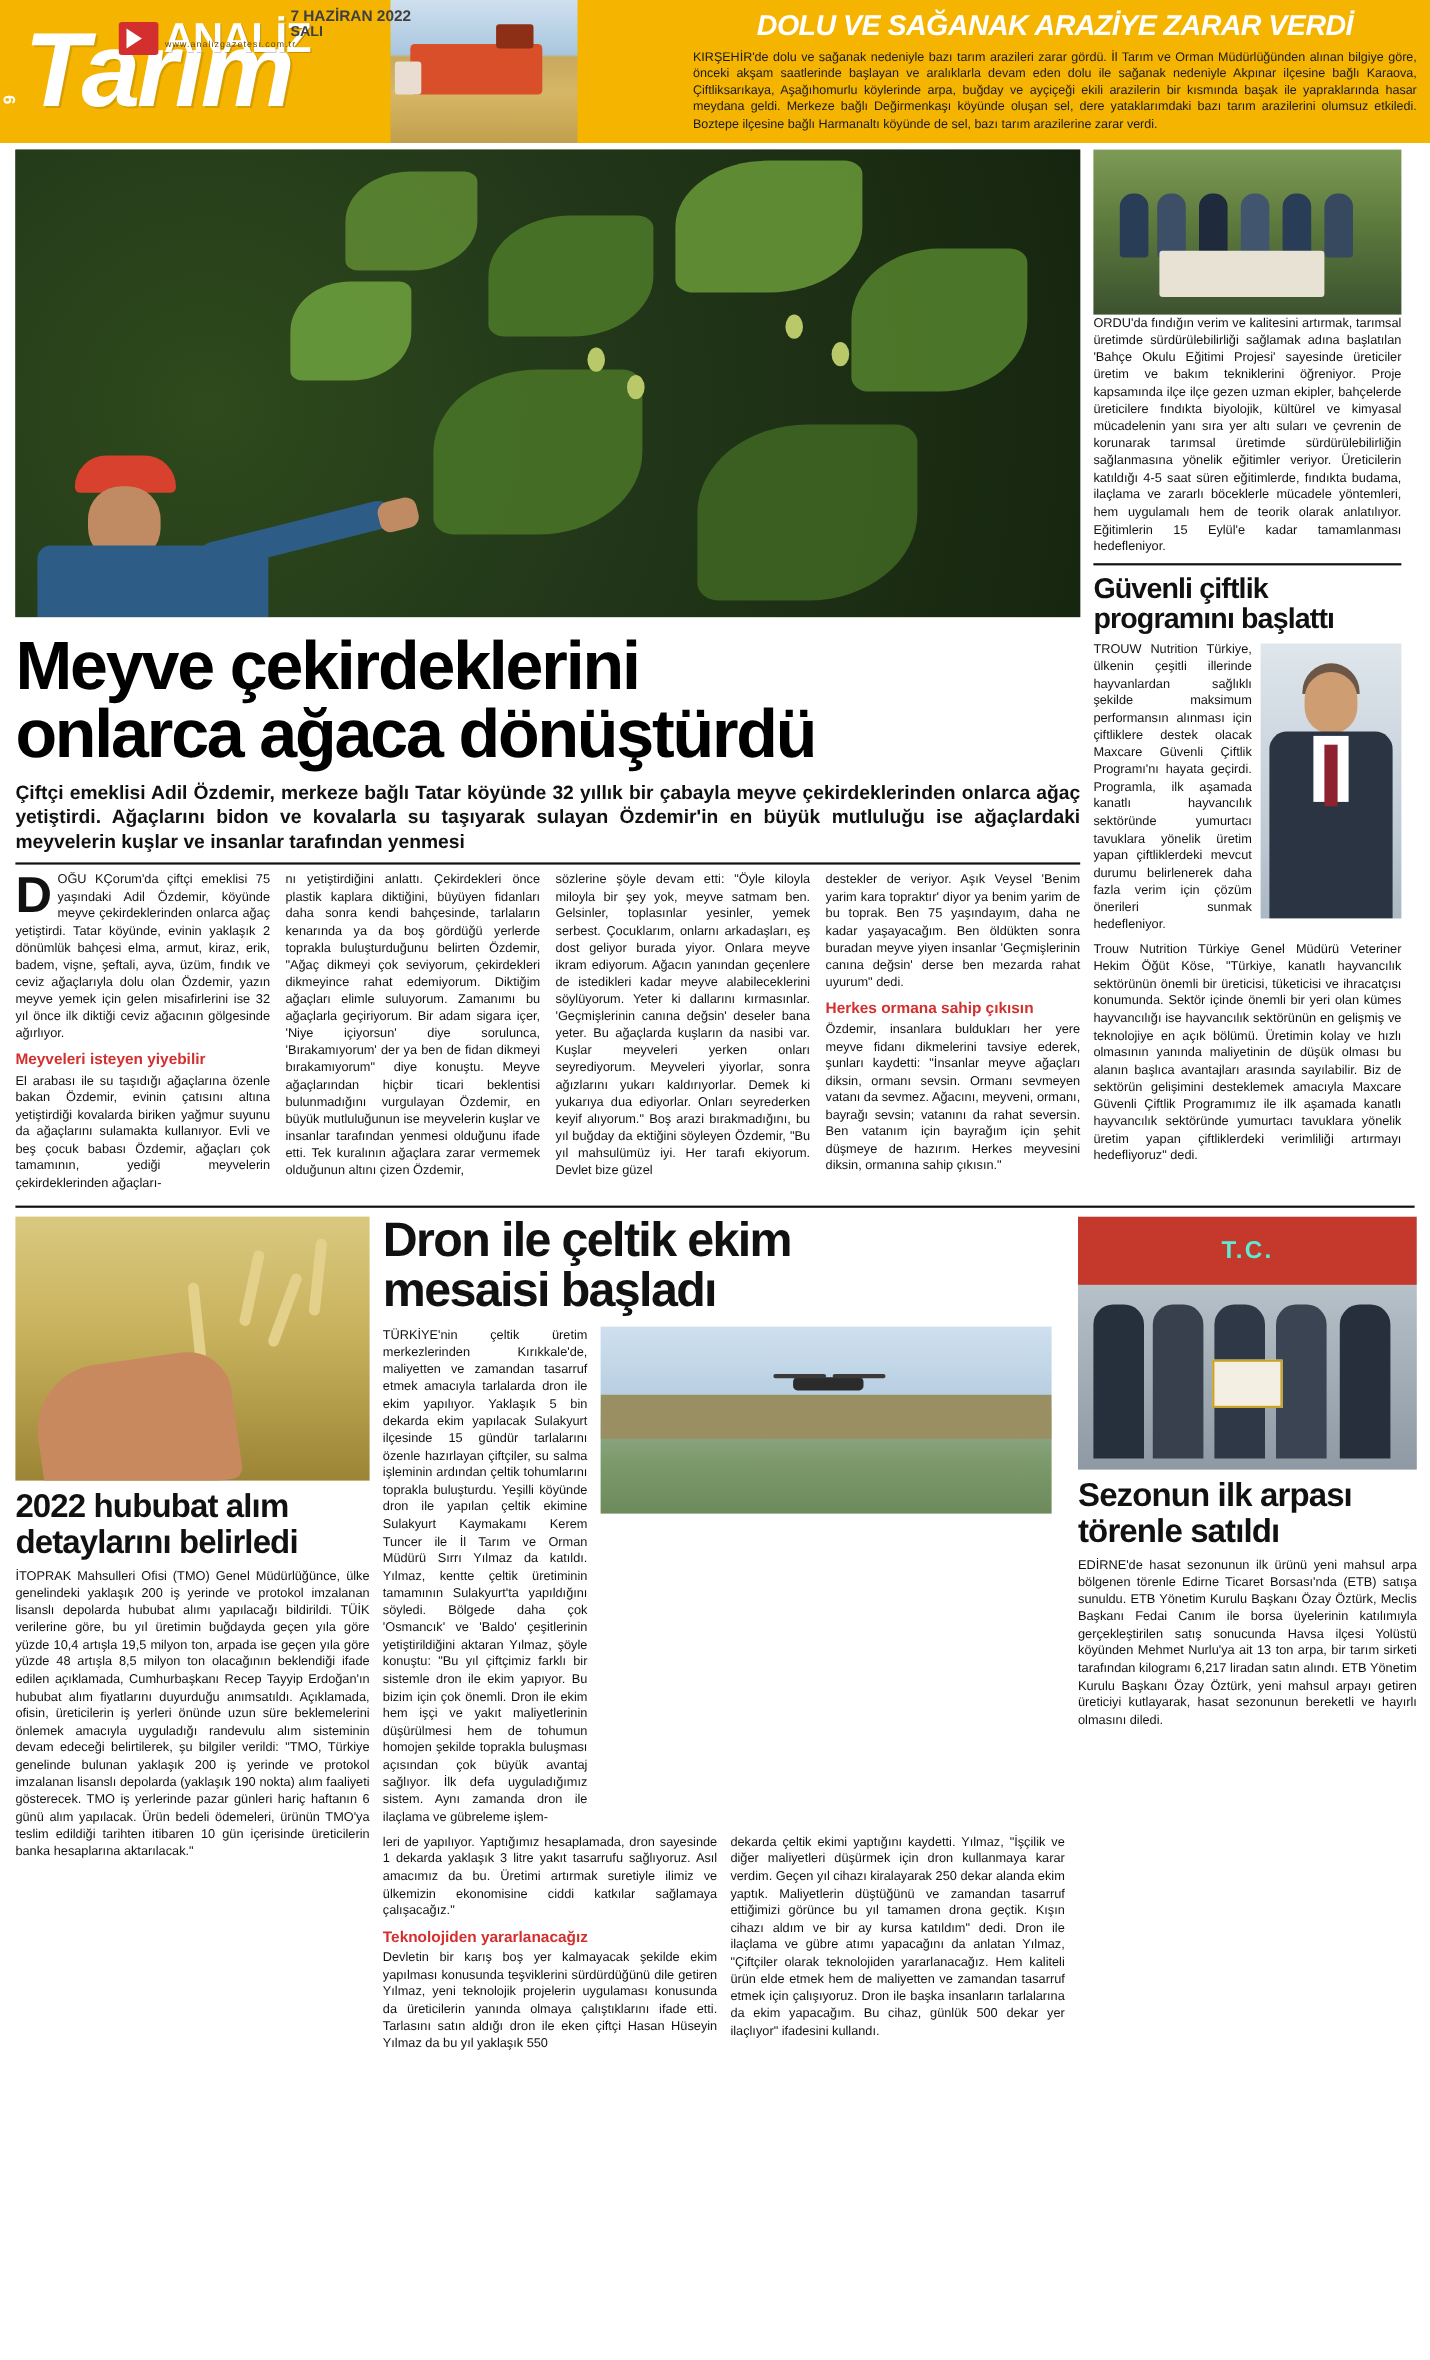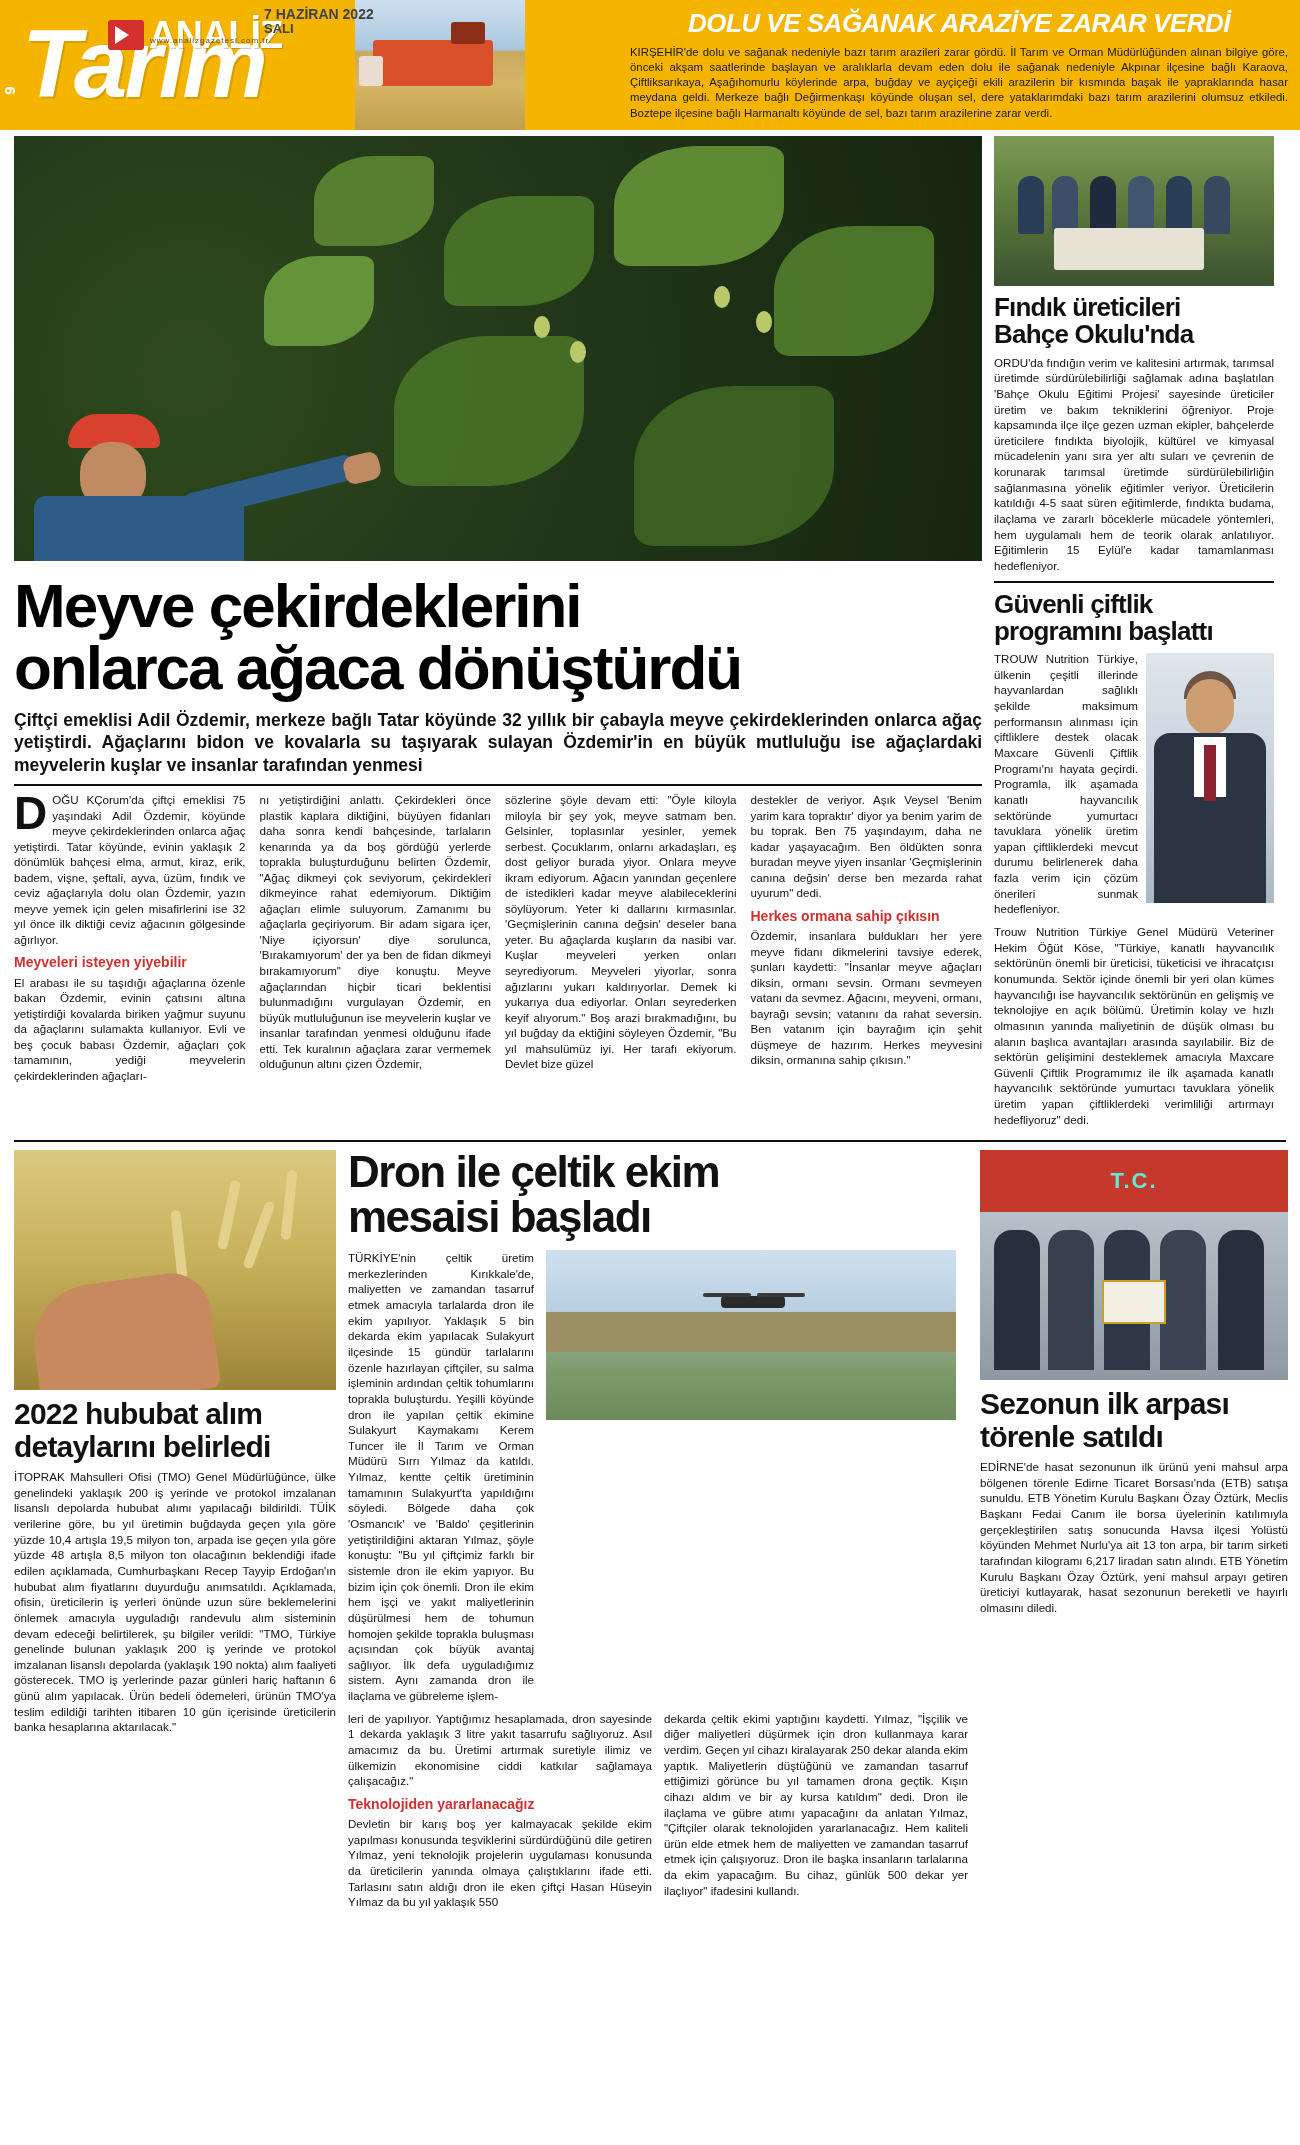--- a/index.html
+++ b/index.html
@@ -371,24 +371,20 @@
       <div class="top-right">
         <figure class="rail-photo1">
           <div class="pp" style="left:24px;"></div>
           <div class="pp" style="left:58px;background:#3d4f66;"></div>
           <div class="pp" style="left:96px;background:#1f2b3d;"></div>
           <div class="pp" style="left:134px;background:#41566e;"></div>
           <div class="pp" style="left:172px;background:#2a3d57;"></div>
           <div class="pp" style="left:210px;background:#37495f;"></div>
           <div class="tbl"></div>
         </figure>
-        <h2 class="rail-title">
-          <span>Fındık üreticileri</span><br>
-          <span>Bahçe Okulu'nda</span>
-        </h2>
         <p class="rail-body">ORDU'da fındığın verim ve kalitesini artırmak, tarımsal üretimde sürdürülebilirliği sağlamak adına başlatılan 'Bahçe Okulu Eğitimi Projesi' sayesinde üreticiler üretim ve bakım tekniklerini öğreniyor. Proje kapsamında ilçe ilçe gezen uzman ekipler, bahçelerde üreticilere fındıkta biyolojik, kültürel ve kimyasal mücadelenin yanı sıra yer altı suları ve çevrenin de korunarak tarımsal üretimde sürdürülebilirliğin sağlanmasına yönelik eğitimler veriyor. Üreticilerin katıldığı 4-5 saat süren eğitimlerde, fındıkta budama, ilaçlama ve zararlı böceklerle mücadele yöntemleri, hem uygulamalı hem de teorik olarak anlatılıyor. Eğitimlerin 15 Eylül'e kadar tamamlanması hedefleniyor.</p>
 
         <div class="rule"></div>
 
         <h2 class="rail-title">
           <span>Güvenli çiftlik</span><br>
           <span>programını başlattı</span>
         </h2>
         <figure class="rail-portrait">
           <div class="rp-hair"></div>

